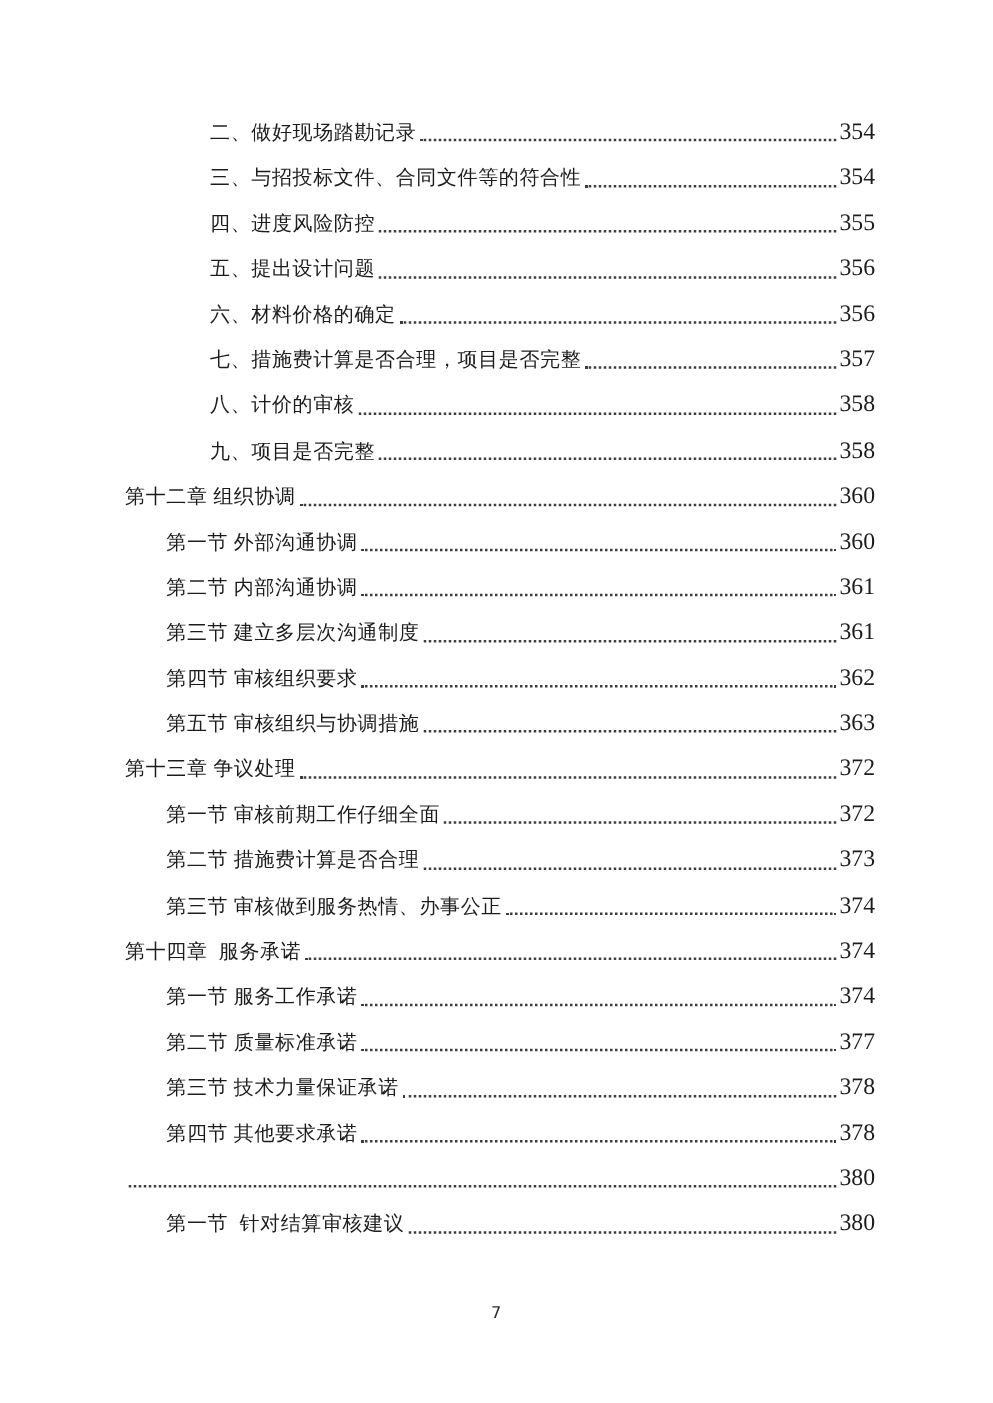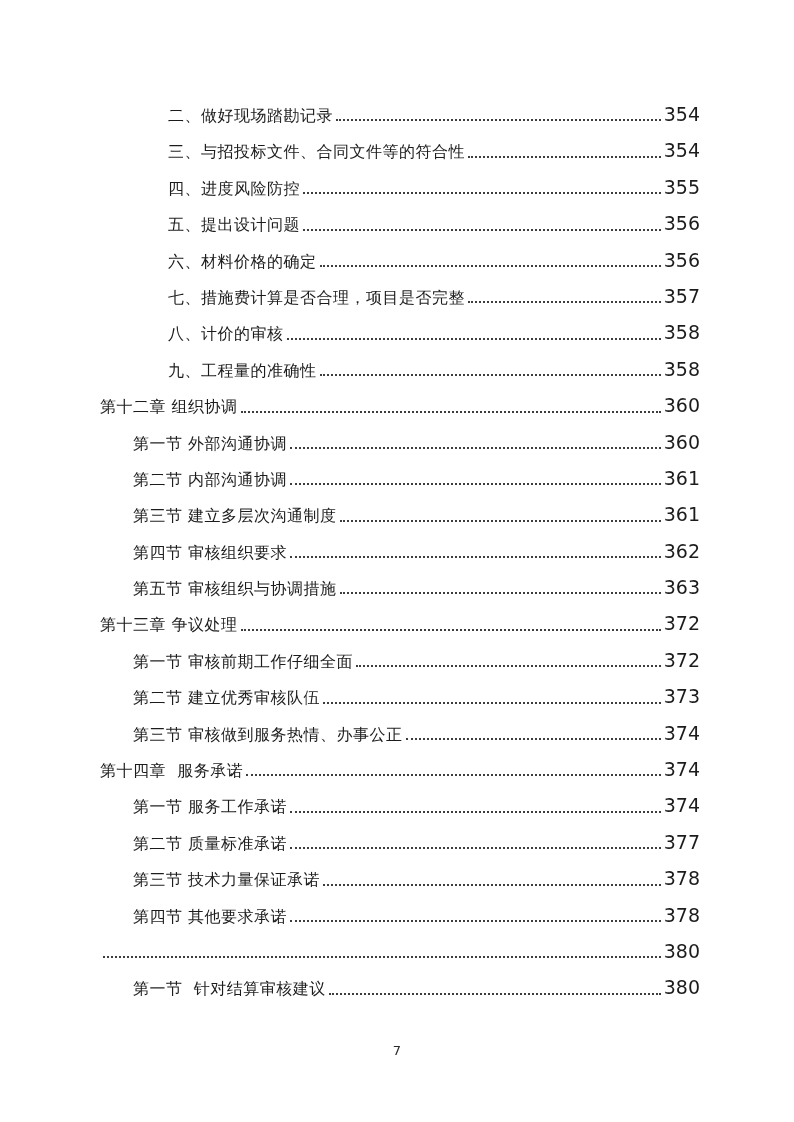--- a/index.html
+++ b/index.html
@@ -12,21 +12,22 @@
     position: relative;
     width: 794px;
     height: 1122px;
     background: #ffffff;
     overflow: hidden;
   }
   .toc {
     position: absolute;
     left: 95px;
     right: 94px;
-    top: 96px;
+    top: 88px;
+    font-family: Liberation Serif, serif;
   }
   .toc-row {
     display: flex;
     align-items: baseline;
     height: 36.4px;
     line-height: 36.4px;
     white-space: nowrap;
     color: #1c1c1c;
   }
   .toc-row .title {
@@ -99,21 +100,21 @@
         <span class="title">七、措施费计算是否合理，项目是否完整</span>
         <span class="leader"></span>
         <span class="pagenum">357</span>
       </div>
       <div class="toc-row lvl3">
         <span class="title">八、计价的审核</span>
         <span class="leader"></span>
         <span class="pagenum">358</span>
       </div>
       <div class="toc-row lvl3">
-        <span class="title">九、工程量的准确性</span>
+        <span class="title">九、项目是否完整</span>
         <span class="leader"></span>
         <span class="pagenum">358</span>
       </div>
       <div class="toc-row lvl1">
         <span class="title">第十二章 组织协调</span>
         <span class="leader"></span>
         <span class="pagenum">360</span>
       </div>
       <div class="toc-row lvl2">
         <span class="title">第一节 外部沟通协调</span>
@@ -144,21 +145,21 @@
         <span class="title">第十三章 争议处理</span>
         <span class="leader"></span>
         <span class="pagenum">372</span>
       </div>
       <div class="toc-row lvl2">
         <span class="title">第一节 审核前期工作仔细全面</span>
         <span class="leader"></span>
         <span class="pagenum">372</span>
       </div>
       <div class="toc-row lvl2">
-        <span class="title">第二节 建立优秀审核队伍</span>
+        <span class="title">第二节 措施费计算是否合理</span>
         <span class="leader"></span>
         <span class="pagenum">373</span>
       </div>
       <div class="toc-row lvl2">
         <span class="title">第三节 审核做到服务热情、办事公正</span>
         <span class="leader"></span>
         <span class="pagenum">374</span>
       </div>
       <div class="toc-row lvl1">
         <span class="title">第十四章  服务承诺</span>

